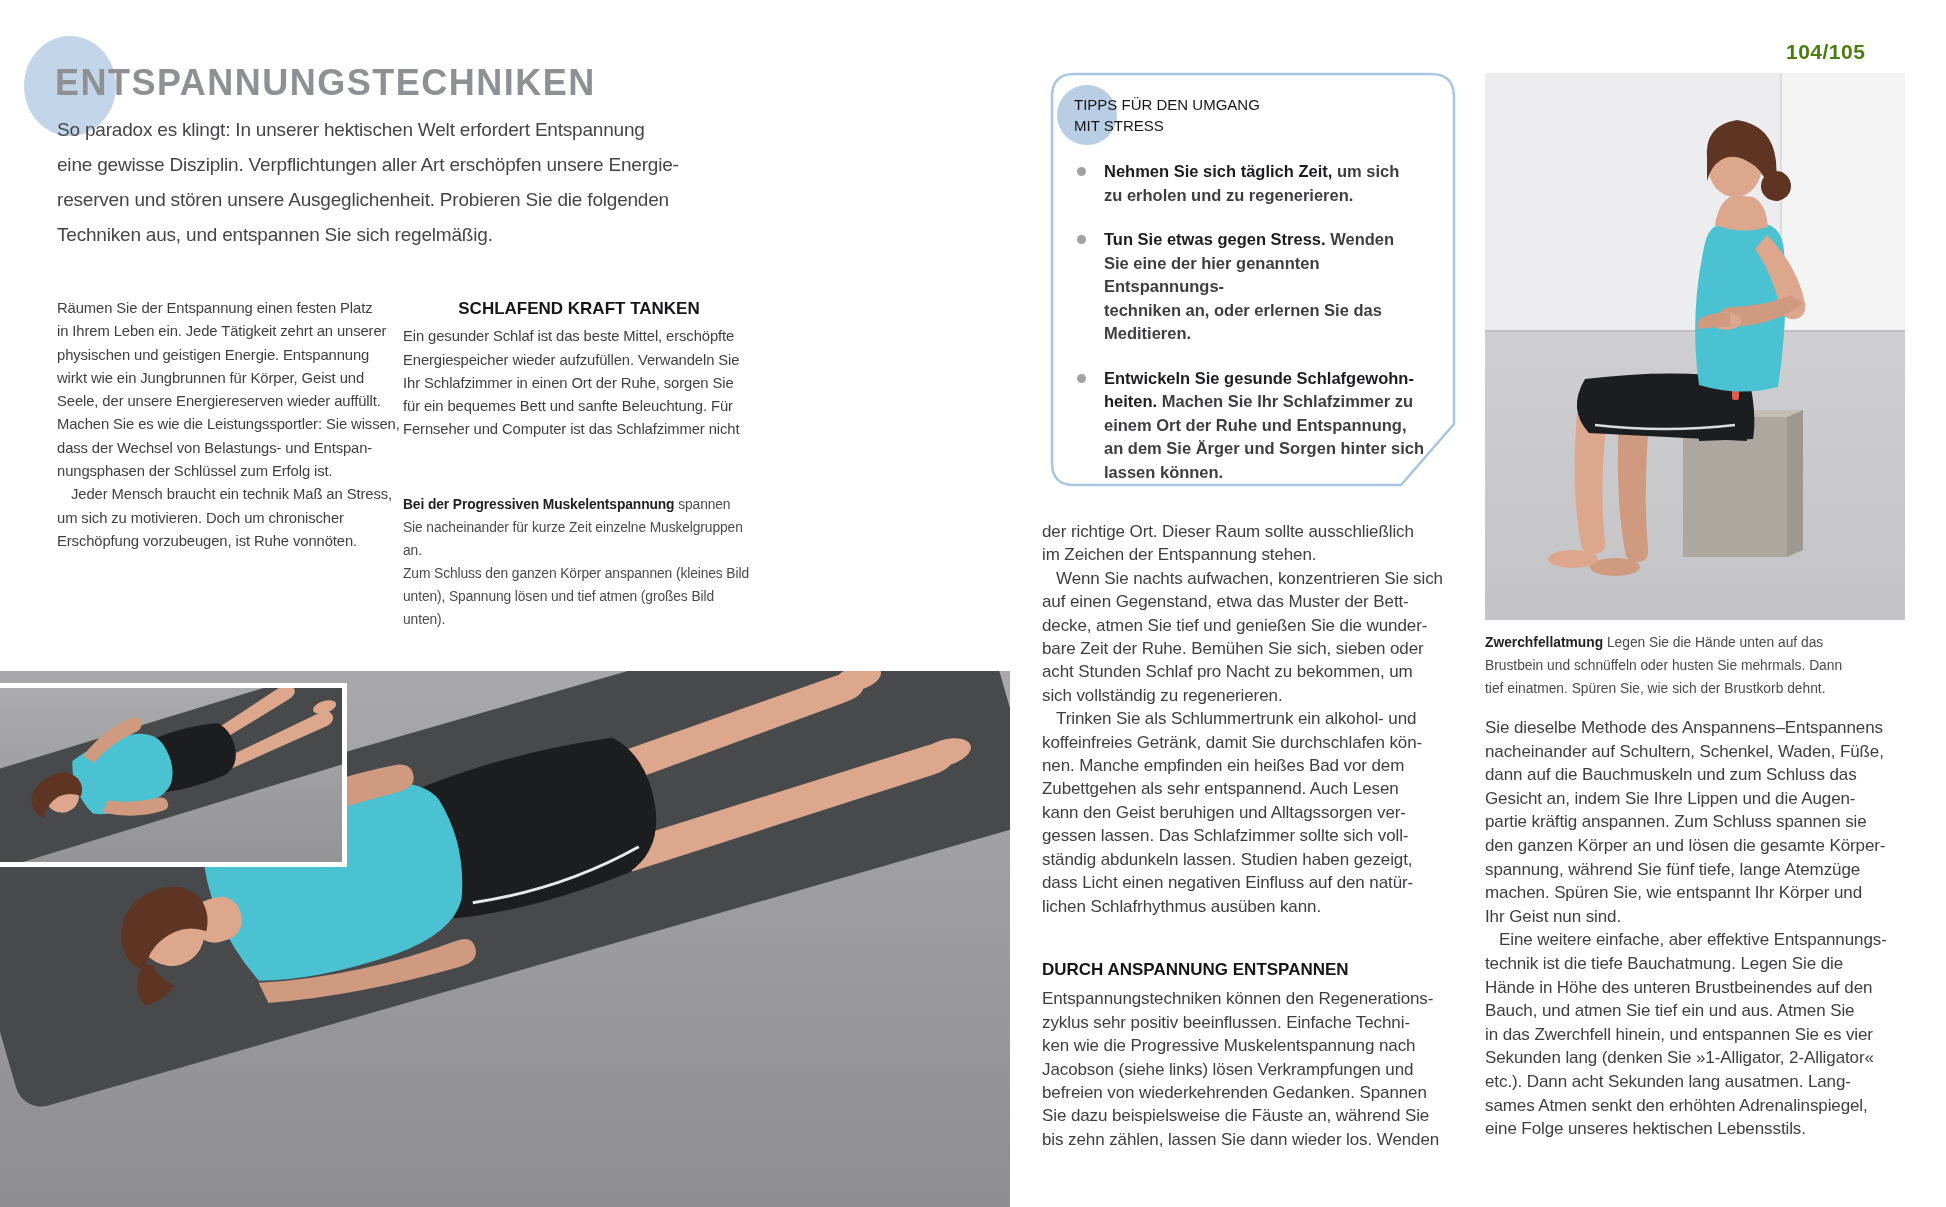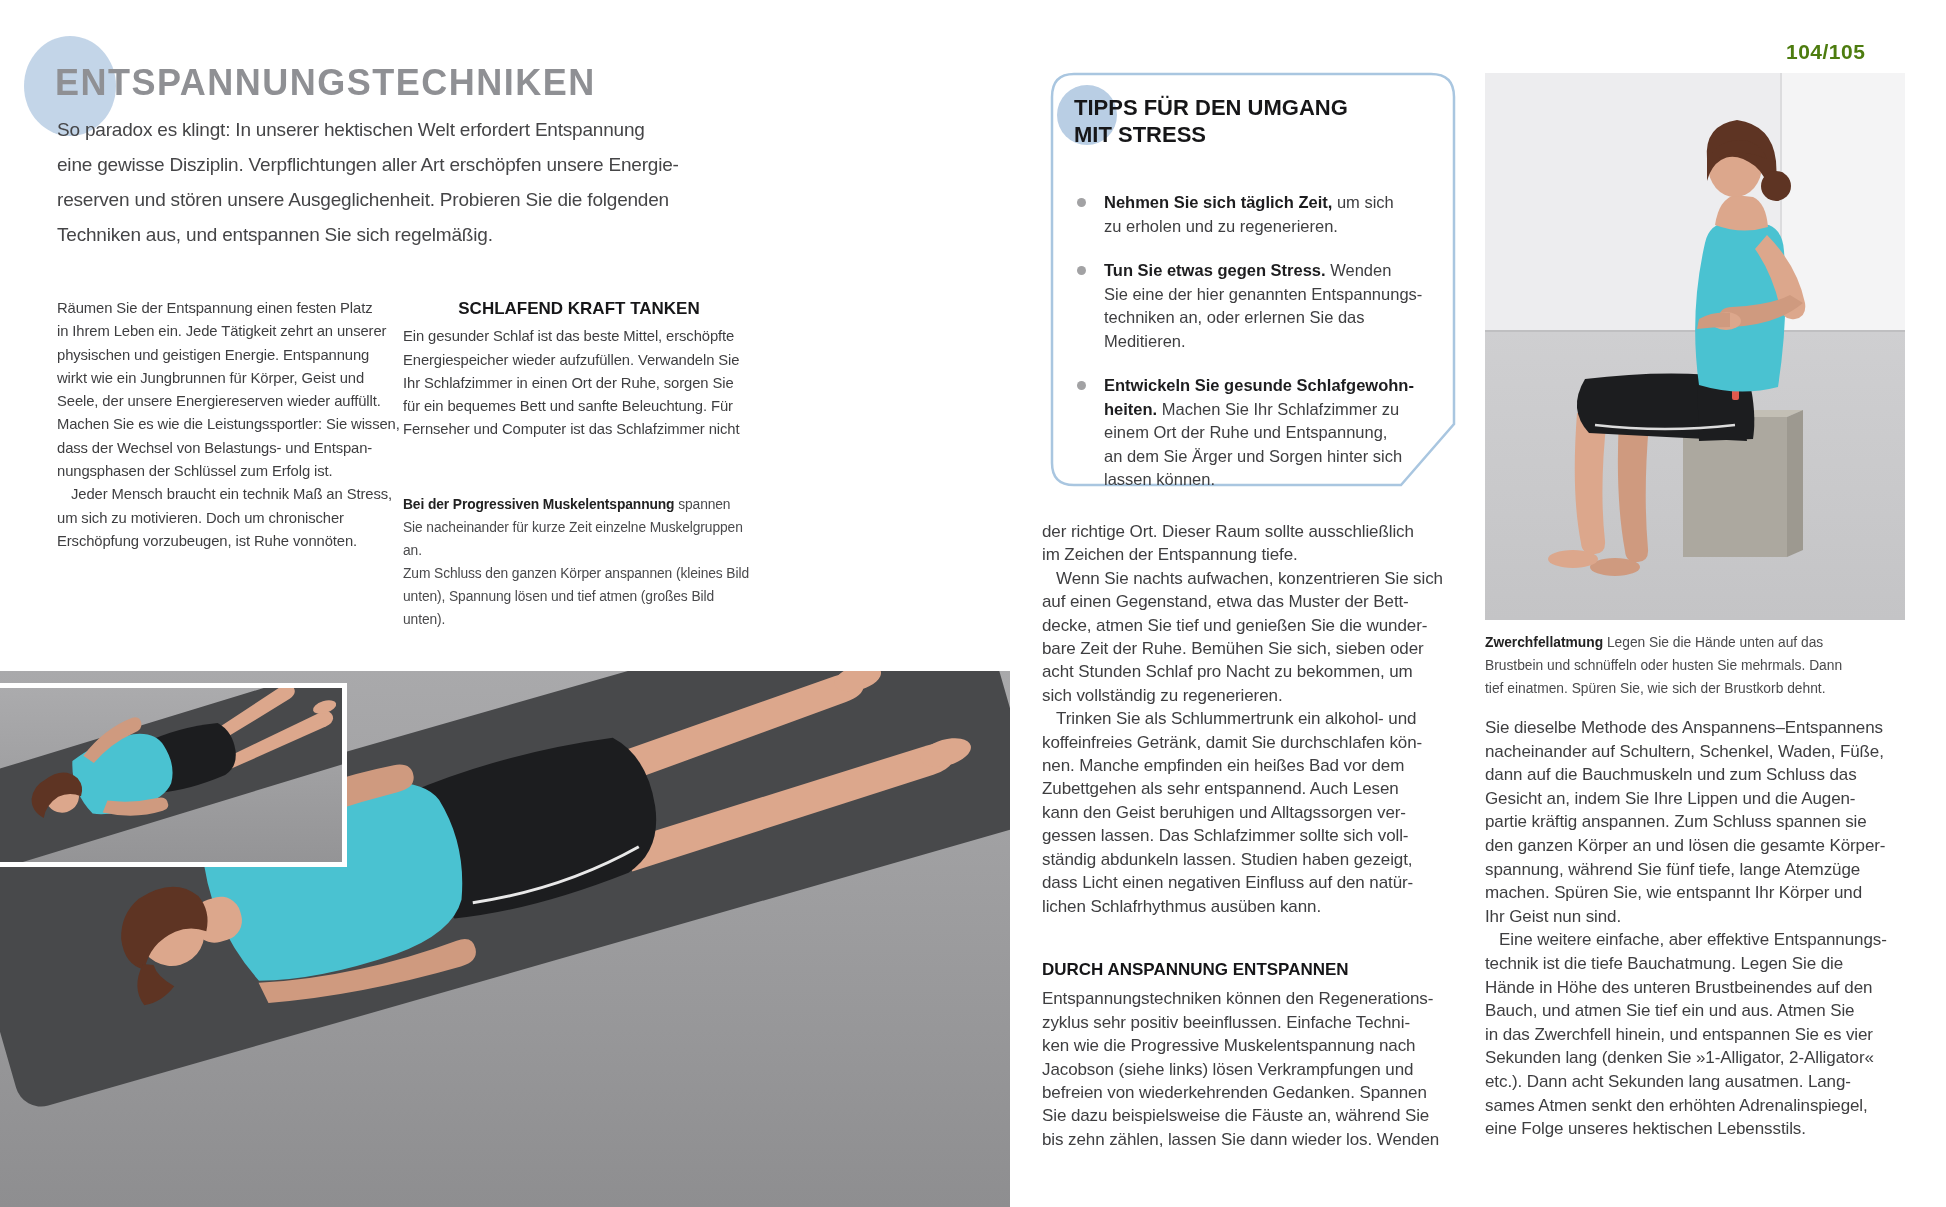--- a/index.html
+++ b/index.html
@@ -32,22 +32,22 @@
   .col2 .col-heading{margin-bottom:5px;text-align:center;}
   .caption{font-size:13.8px;line-height:23px;color:#4a4a4c;}
   .col2 .caption{margin-top:51px;width:356px;}
   .caption b{color:#222;}
 
   
   .tips-box{left:1050px;top:72px;width:406px;height:416px;}
   .tips-border{position:absolute;left:0;top:0;}
   .tips-circle{position:absolute;left:7px;top:13px;width:60px;height:60px;border-radius:50%;background:var(--accent-blue);}
   .tips-content{position:absolute;left:24px;top:22px;width:352px;}
-  .tips-title{position:relative;z-index:1;font-size:22px;line-height:27px;font-weight:bold;color:var(--heading-black);}
-  .bullets{margin-top:43px;}
+  .tips-title{position:relative;z-index:1;font-size:15px;line-height:21px;font-weight:normal;color:var(--heading-black);}
+  .bullets{margin-top:24px;font-weight:bold;}
   .bullet{position:relative;padding-left:30px;margin-bottom:21px;font-size:16.5px;line-height:23.5px;}
   .bullet .dot{position:absolute;left:3px;top:7px;width:9px;height:9px;border-radius:50%;background:var(--bullet-gray);}
   .bullet b{color:#1d1d1f;}
 
   
   .midcol{left:1042px;top:520px;width:426px;font-size:17px;line-height:23.4px;letter-spacing:-.1px;}
   .midcol h2{margin-top:40px;margin-bottom:6px;}
   .rightcol{left:1485px;top:716px;width:452px;font-size:17px;line-height:23.6px;letter-spacing:-.1px;}
   .right-caption{left:1485px;top:631px;width:448px;}
 
@@ -122,21 +122,21 @@
 heiten. </b><span>Machen Sie Ihr Schlafzimmer zu
 einem Ort der Ruhe und Entspannung,
 an dem Sie Ärger und Sorgen hinter sich
 lassen können.</span></div>
     </div>
   </div>
 </div>
 
 <div class="abs midcol">
   <p class="pre">der richtige Ort. Dieser Raum sollte ausschließlich
-im Zeichen der Entspannung tiefe.</p>
+im Zeichen der Entspannung stehen.</p>
   <p class="pre indent">Wenn Sie nachts aufwachen, konzentrieren Sie sich
 auf einen Gegenstand, etwa das Muster der Bett-
 decke, atmen Sie tief und genießen Sie die wunder-
 bare Zeit der Ruhe. Bemühen Sie sich, sieben oder
 acht Stunden Schlaf pro Nacht zu bekommen, um
 sich vollständig zu regenerieren.</p>
   <p class="pre indent">Trinken Sie als Schlummertrunk ein alkohol- und
 koffeinfreies Getränk, damit Sie durchschlafen kön-
 nen. Manche empfinden ein heißes Bad vor dem
 Zubettgehen als sehr entspannend. Auch Lesen

